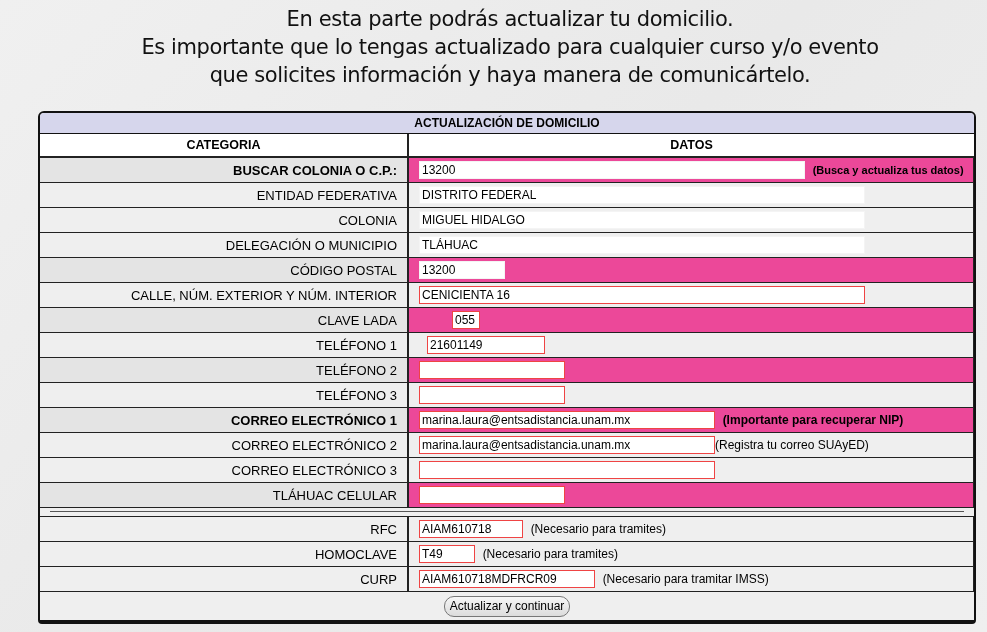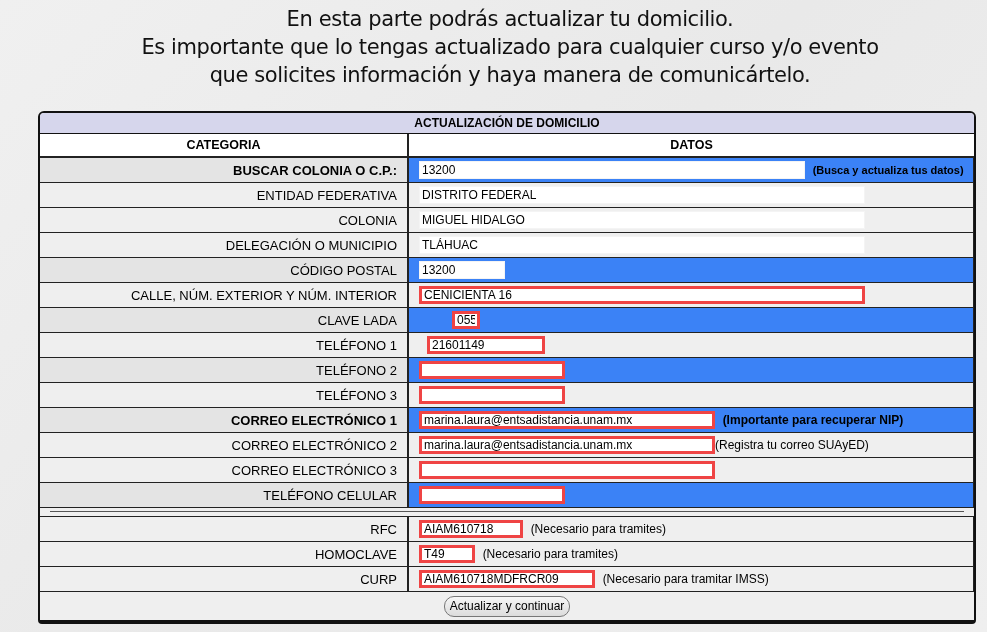--- a/index.html
+++ b/index.html
@@ -34,28 +34,28 @@
   table.form { border-collapse:collapse; width:100%; }
   table.form td { padding:0; font-size:13px; height:24px; }
   tr.hdr td { background:#fff; font-weight:bold; font-size:12.5px; text-align:center; height:22px; border-bottom:2px solid #222; }
   tr.row td { border-bottom:1px solid #222; }
   tr.row td.cat {
     width:318px; text-align:right; padding-right:10px;
     border-right:2px solid #222;
     background:#e4e4e4;
   }
   tr.row.light td.cat { background:#efefef;padding-left:39px; }
-  tr.row td.dat { padding-left:10px; background:#3b82f6; position:relative; }
+  tr.row td.dat { padding-left:10px; background:#ec4899; position:relative; }
   tr.row.light td.dat { background:#efefef; }
   tr.row td.dat::after { content:""; position:absolute; right:0; top:0; bottom:0; width:1px; background:#222; }
   tr.row td.cat.bold { font-weight:bold; }
   input.fld {
     font-family:"Liberation Sans", sans-serif; font-size:12px;
     height:18px; box-sizing:border-box; padding:1px 2px;
-    border:3px solid #ef4444; background:#fff; vertical-align:middle;
+    border:1px solid #ef4444; background:#fff; vertical-align:middle;
   }
   input.fld.flat { border:1px solid #f4f4f4; }
   .note { font-size:12px; margin-left:4px; vertical-align:middle; }
   .note.bold { font-weight:bold; }
   .note.small { font-size:11px; font-weight:bold; }
   tr.sep td { height:8px; border-bottom:1px solid #222; position:relative; }
   tr.sep td .line { position:absolute; left:10px; right:10px; top:3px; border-top:1px solid #555; }
   tr.btnrow td { height:28px; text-align:center; }
   button.submit {
     font-family:"Liberation Sans", sans-serif; font-size:12px;
@@ -155,21 +155,21 @@
         <input class="fld" style="width: 296px;" value="marina.laura@entsadistancia.unam.mx"><span class="note" style="margin-left:0">(Registra tu correo SUAyED)</span>
       </td>
     </tr>
     <tr class="row light">
       <td class="cat">CORREO ELECTRÓNICO 3</td>
       <td class="dat">
         <input class="fld" style="width: 296px;" value="">
       </td>
     </tr>
     <tr class="row">
-      <td class="cat">TELÉFONO CELULAR</td>
+      <td class="cat">TLÁHUAC CELULAR</td>
       <td class="dat">
         <input class="fld" style="width: 146px;" value="">
       </td>
     </tr>
 
     <tr class="sep">
       <td colspan="2" style="background:#efefef;">
             <div class="line"></div>
           </td>
     </tr>

